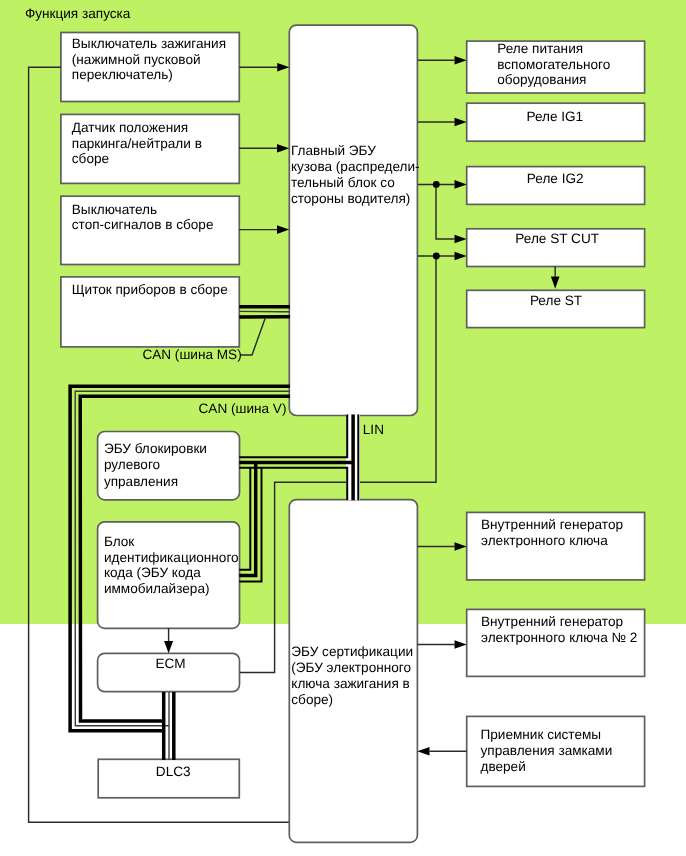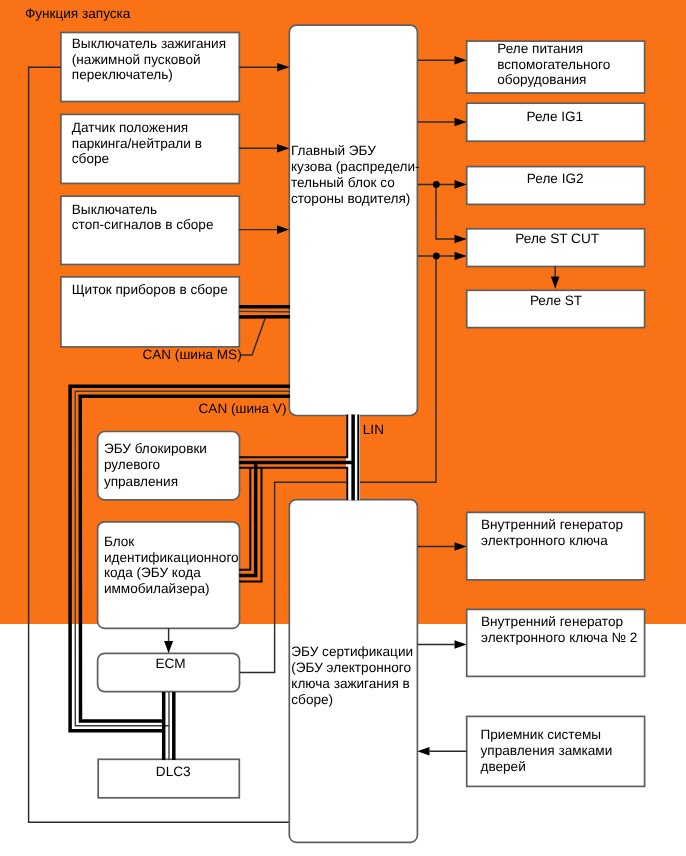--- a/index.html
+++ b/index.html
@@ -1,18 +1,18 @@
 <!DOCTYPE html>
 <html><head>
 <meta charset="utf-8">
 <title>Функция запуска</title>
 <style>
 html,body{margin:0;padding:0;background:#ffffff;}
 body{width:686px;height:856px;font-family:"Liberation Sans",sans-serif;overflow:hidden;}
-#stage{position:relative;width:686px;height:624px;background:#f97316;}
+#stage{position:relative;width:686px;height:624px;background:#bef264;}
 svg text{will-change:transform;text-rendering:geometricPrecision;}
 svg#diagram{position:absolute;left:0;top:0;display:block;}
 text{font-family:"Liberation Sans",sans-serif;font-size:13.6px;fill:#000000;white-space:pre;}
 .sqbox{fill:#ffffff;stroke:#5f5f5f;stroke-width:1.7;}
 .rndbox{fill:#ffffff;stroke:#5f5f5f;stroke-width:1.7;}
 .ln{stroke:#2b2b2b;stroke-width:1.45;fill:none;}
 .arw{fill:#000000;}
 .busbg{fill:none;stroke:#ffffff;stroke-width:14;}
 .busA-o{fill:none;stroke:#000000;stroke-width:3.5;}
 .busA-i{fill:none;stroke:#3d3d3d;stroke-width:1.4;}

